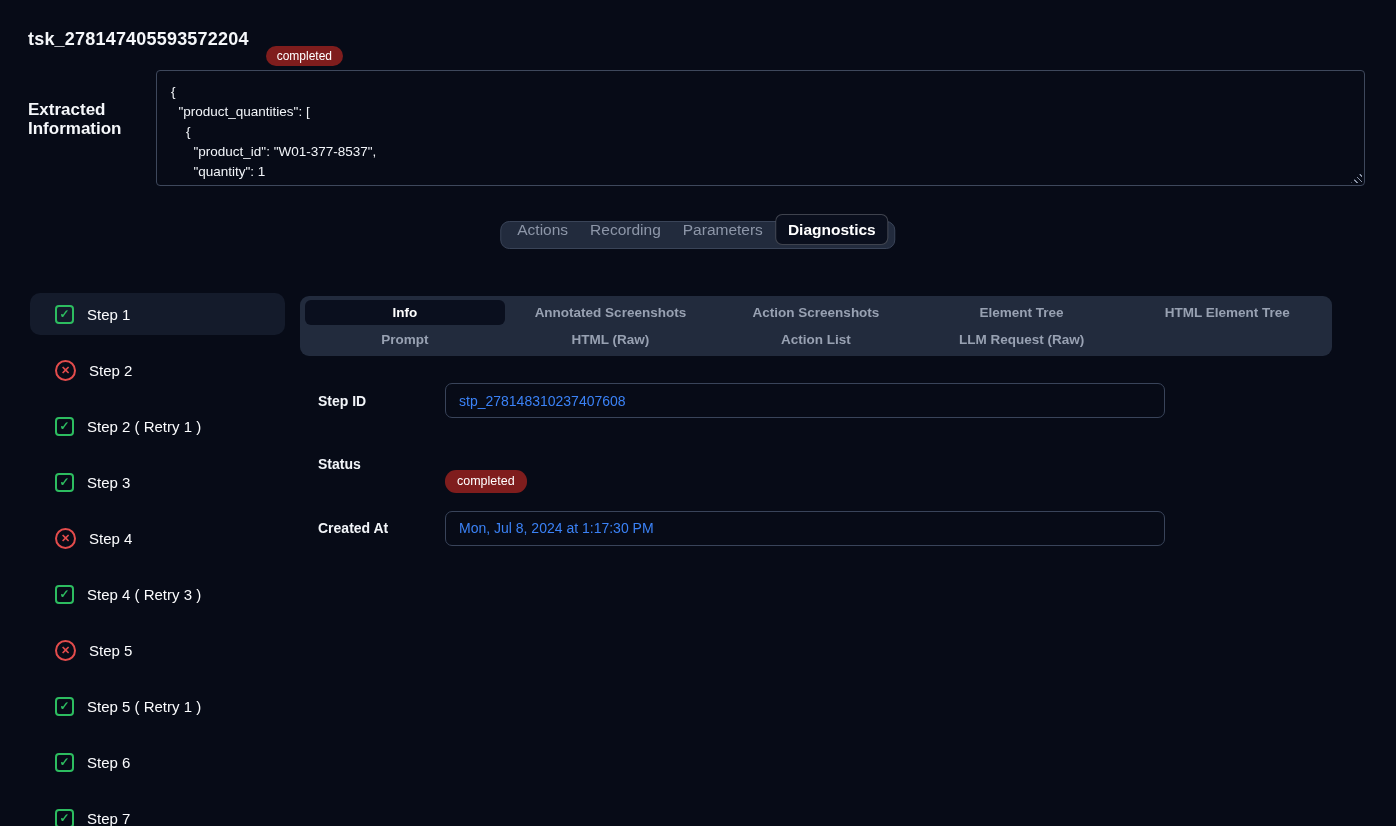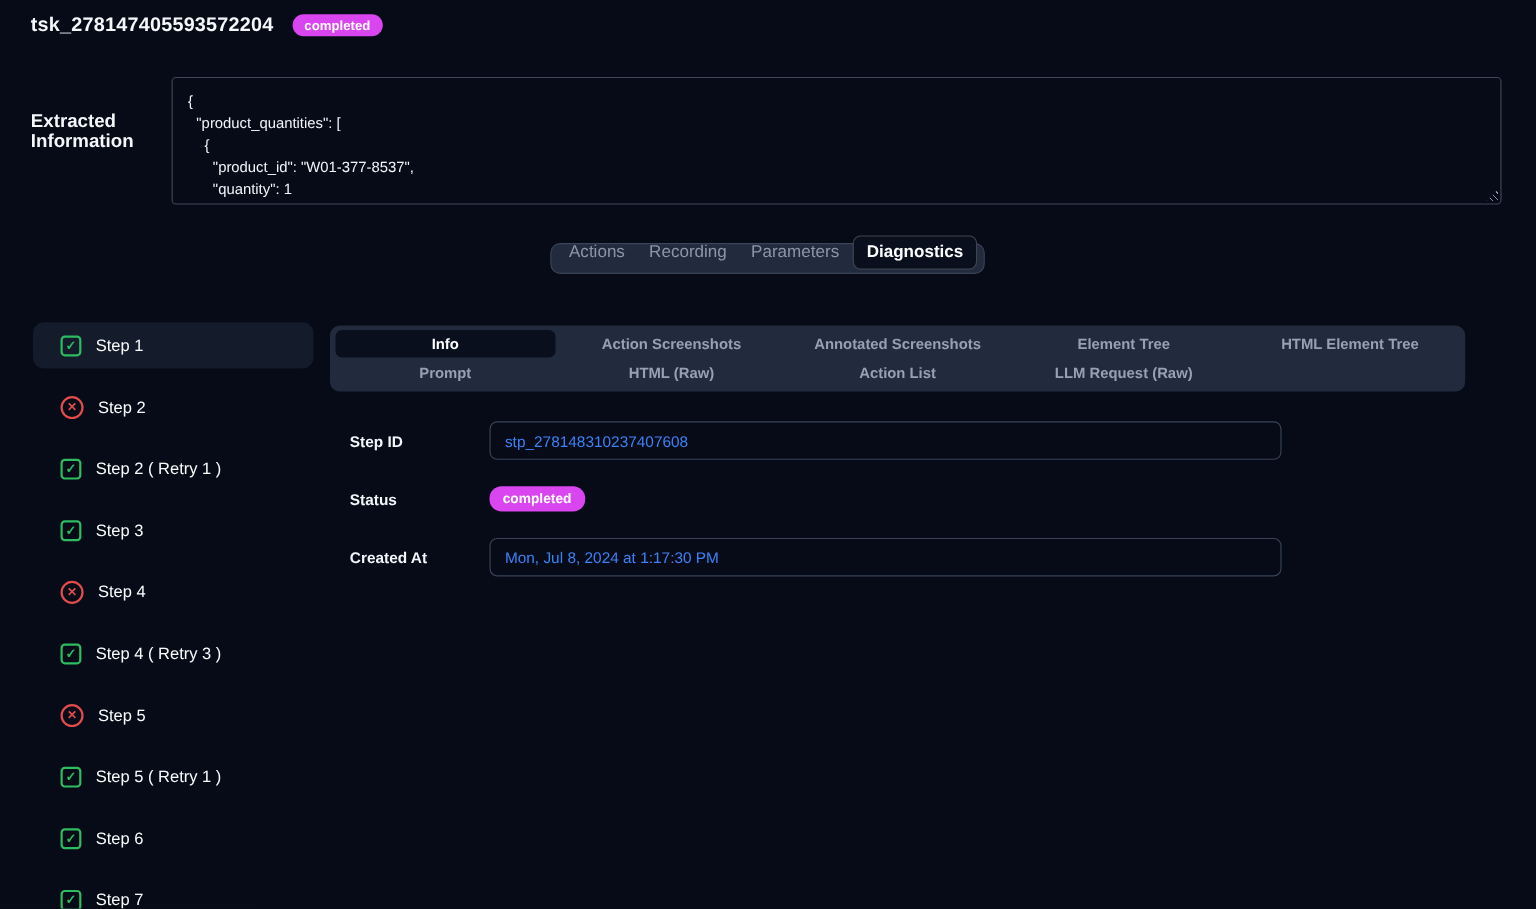--- a/index.html
+++ b/index.html
@@ -11,24 +11,25 @@
     position: relative;
   }
 
   
   .page-header {
     position: absolute; left: 28px; top: 12px;
     display: flex; align-items: center; gap: 17px;
   }
   .task-title { font-size: 18px; font-weight: 700; letter-spacing: .2px; }
   .badge {
-    background: #d946ef; color: #fff;
-    font-size: 12px; font-weight: 700;
+    background: #7f1d1d; color: #fff;
+    font-size: 12px; font-weight: 400;
     padding: 4px 11px; border-radius: 10px; line-height: 1;
     display: inline-block;
+    margin-top: 34px;
   }
 
   
   .extracted-label {
     position: absolute; left: 28px; top: 100px; width: 112px;
     font-size: 17px; font-weight: 700; line-height: 19px;
   }
   .json-box {
     position: absolute; left: 156px; top: 70px;
     width: 1209px; height: 116px;
@@ -183,22 +184,22 @@
       <span class="step-label">Step 6</span>
     </div>
     <div class="step-item">
       <span class="icon-check">✓</span>
       <span class="step-label">Step 7</span>
     </div>
   </aside>
 
 <nav class="subtabs" id="subtabs">
     <div class="subtab active">Info</div>
+    <div class="subtab">Annotated Screenshots</div>
     <div class="subtab">Action Screenshots</div>
-    <div class="subtab">Annotated Screenshots</div>
     <div class="subtab">Element Tree</div>
     <div class="subtab">HTML Element Tree</div>
     <div class="subtab">Prompt</div>
     <div class="subtab">HTML (Raw)</div>
     <div class="subtab">Action List</div>
     <div class="subtab">LLM Request (Raw)</div>
   </nav>
 
 <section class="fields">
   <div class="field-row">

